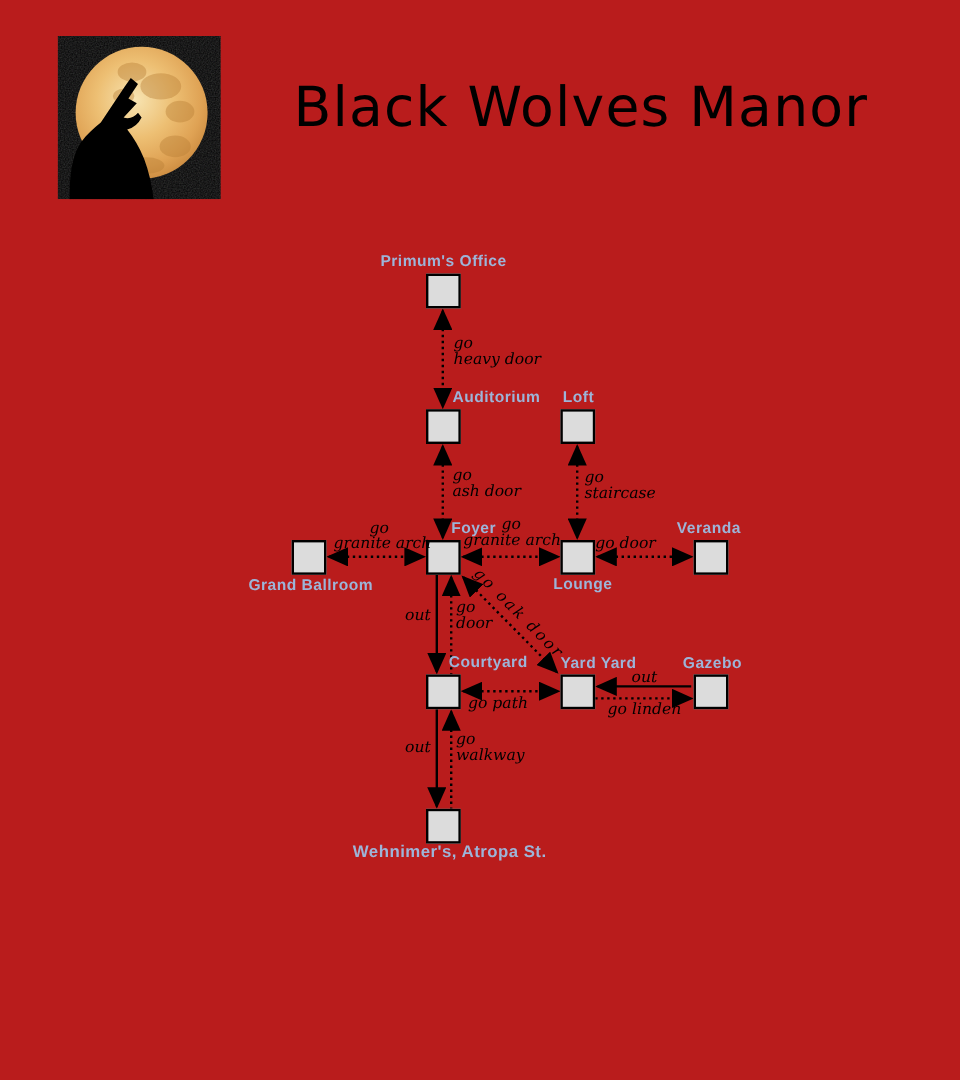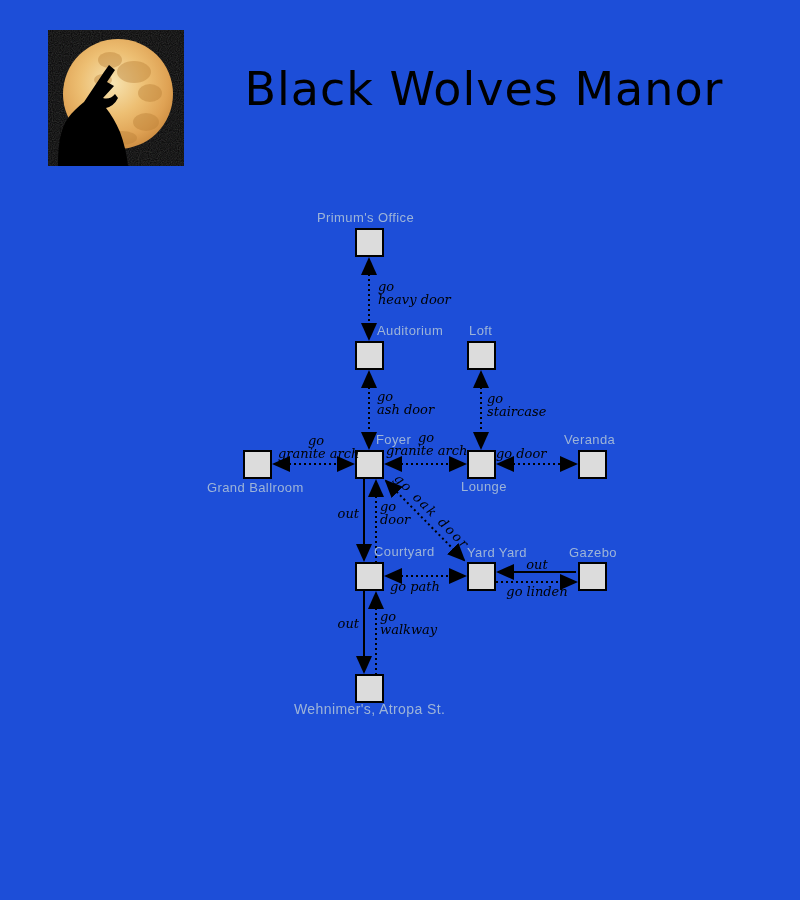--- a/index.html
+++ b/index.html
@@ -1,16 +1,16 @@
 <!DOCTYPE html>
 <html><head>
 <meta charset="utf-8">
 <style>
   html,body{margin:0;padding:0;background:#fff;}
-  .page{position:relative;width:800px;height:900px;background:#1d4ed8;overflow:hidden;
+  .page{position:relative;width:800px;height:900px;background:#b91c1c;overflow:hidden;
         font-family:"Liberation Sans",sans-serif;}
 
   
   .logo{position:absolute;left:48px;top:30px;width:136px;height:136px;}
   .title{position:absolute;left:196px;top:62px;width:576px;margin:0;text-align:center;
          font-family:"DejaVu Sans",sans-serif;font-weight:400;font-size:46px;
          letter-spacing:1px;color:#000;}
 
   
   .map{position:absolute;left:0;top:0;width:800px;height:900px;}
@@ -24,21 +24,21 @@
   #n-loft     {left:467px;top:341px}
   #n-foyer    {left:355px;top:450px}
   #n-ballroom {left:243px;top:450px}
   #n-lounge   {left:467px;top:450px}
   #n-veranda  {left:578px;top:450px}
   #n-courtyard{left:355px;top:562px}
   #n-backyard {left:467px;top:562px}
   #n-gazebo   {left:578px;top:562px}
   #n-street   {left:355px;top:674px}
 
-  .rlabel{position:absolute;font-family:"Liberation Sans",sans-serif;font-weight:normal;
+  .rlabel{position:absolute;font-family:"Liberation Sans",sans-serif;font-weight:bold;
           font-size:13px;color:#9db4d8;white-space:nowrap;letter-spacing:.4px;}
   #l-primums  {left:317px;top:210px}
   #l-auditorium{left:377px;top:323px}
   #l-loft     {left:469px;top:323px}
   #l-foyer    {left:376px;top:432px}
   #l-ballroom {left:207px;top:480px}
   #l-lounge   {left:461px;top:479px}
   #l-veranda  {left:564px;top:432px}
   #l-courtyard{left:374px;top:544px}
   #l-backyard {left:467px;top:545px}

